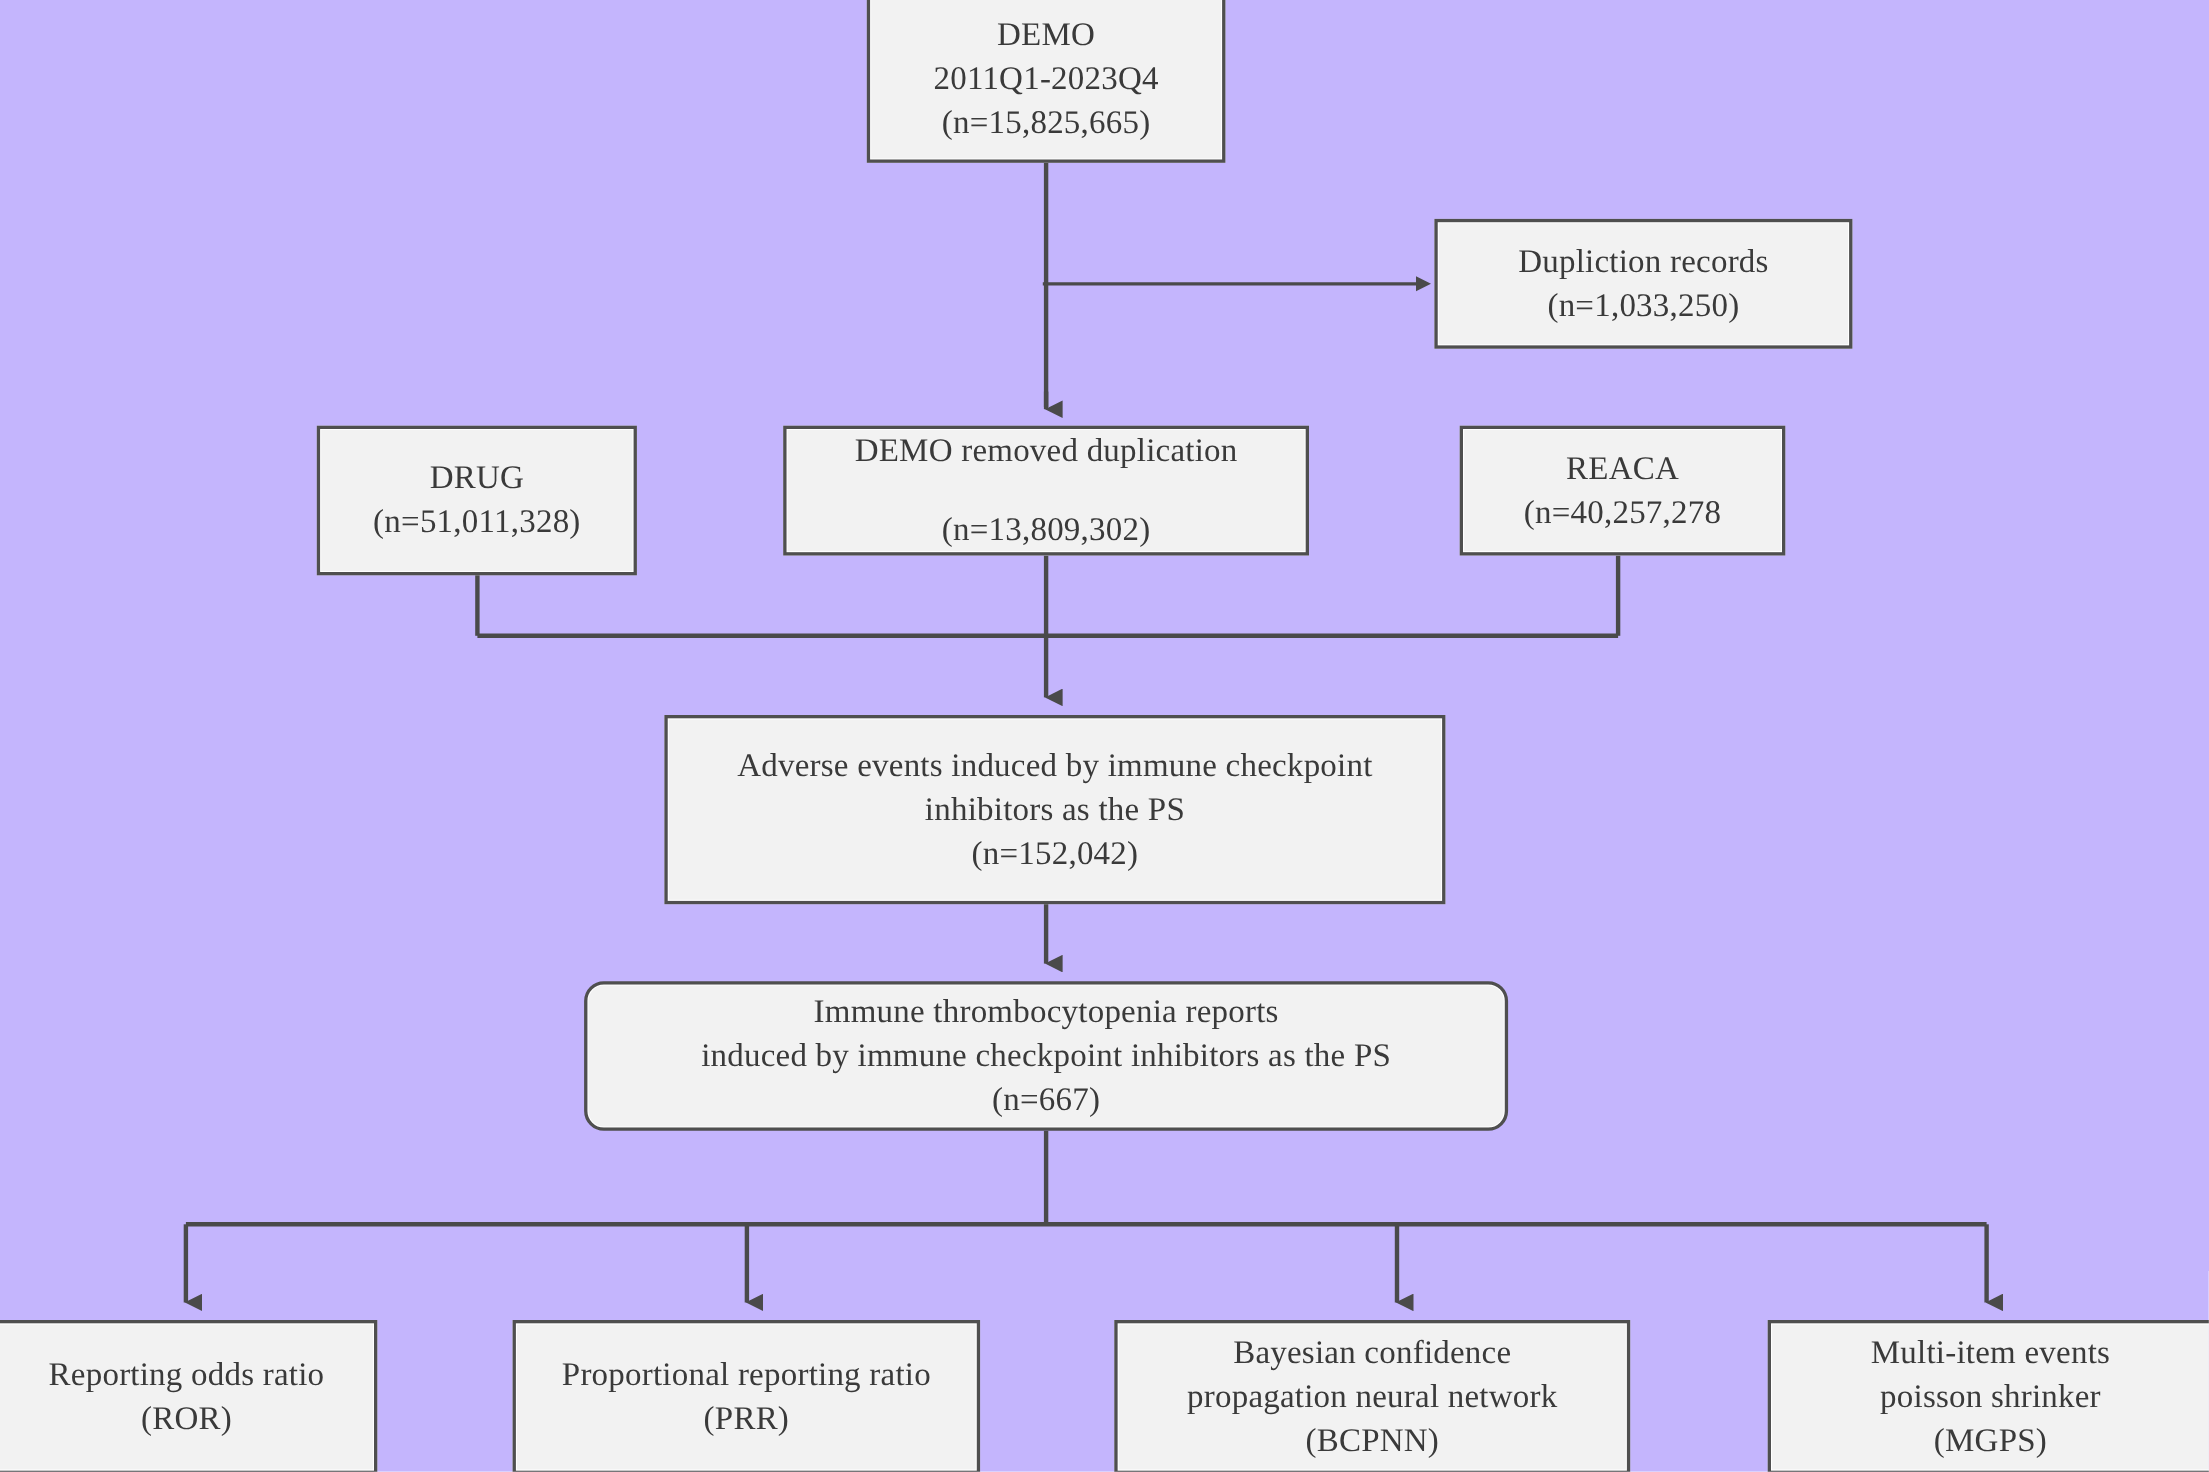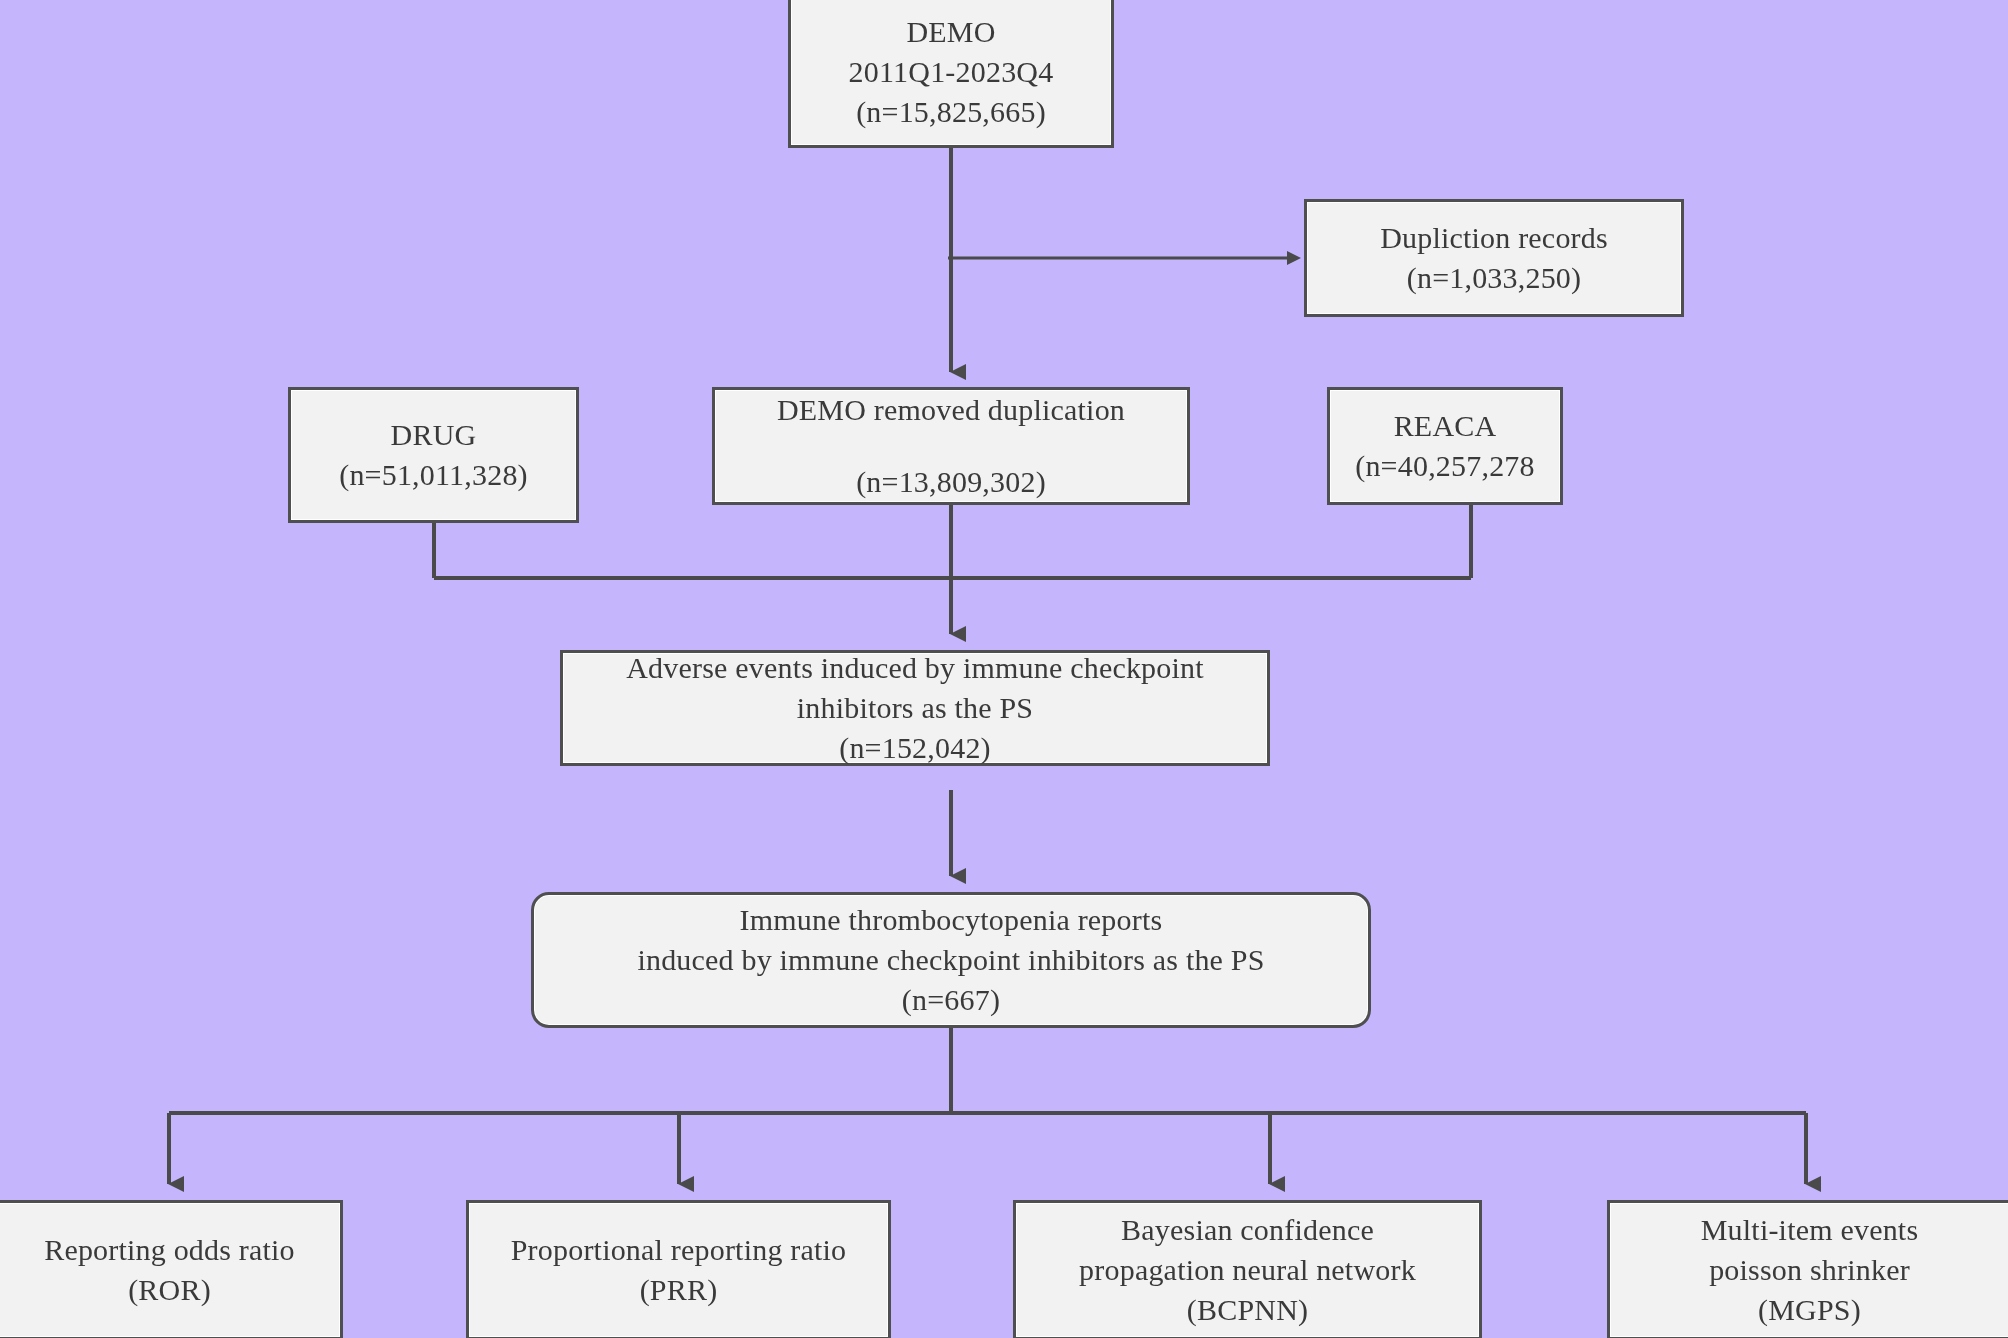--- a/index.html
+++ b/index.html
@@ -104,26 +104,26 @@
   <div class="node" style="left:288px; top:387px; width:291px; height:136px;">
     <span class="line">DRUG</span>
     <span class="line">(n=51,011,328)</span>
   </div>
 
   <div class="node" style="left:712px; top:387px; width:478px; height:118px;justify-content:space-between;">
     <span class="line">DEMO removed duplication</span>
     <span class="line">(n=13,809,302)</span>
   </div>
 
-  <div class="node" style="left:1327px; top:387px; width:236px; height:118px;">
+  <div class="node" style="left:1327px; top:387px; width:296px; height:118px;">
     <span class="line">REACA</span>
     <span class="line">(n=40,257,278</span>
   </div>
 
-  <div class="node" style="left:560px; top:650px; width:710px; height:116px;">
+  <div class="node" style="left:604px; top:650px; width:710px; height:172px;">
     <span class="line">Adverse events induced by immune checkpoint</span>
     <span class="line">inhibitors as the PS</span>
     <span class="line">(n=152,042)</span>
   </div>
 
   <div class="node" style="left:531px; top:892px; width:840px; height:136px;border-radius:18px;">
     <span class="line">Immune thrombocytopenia reports</span>
     <span class="line">induced by immune checkpoint inhibitors as the PS</span>
     <span class="line">(n=667)</span>
   </div>

